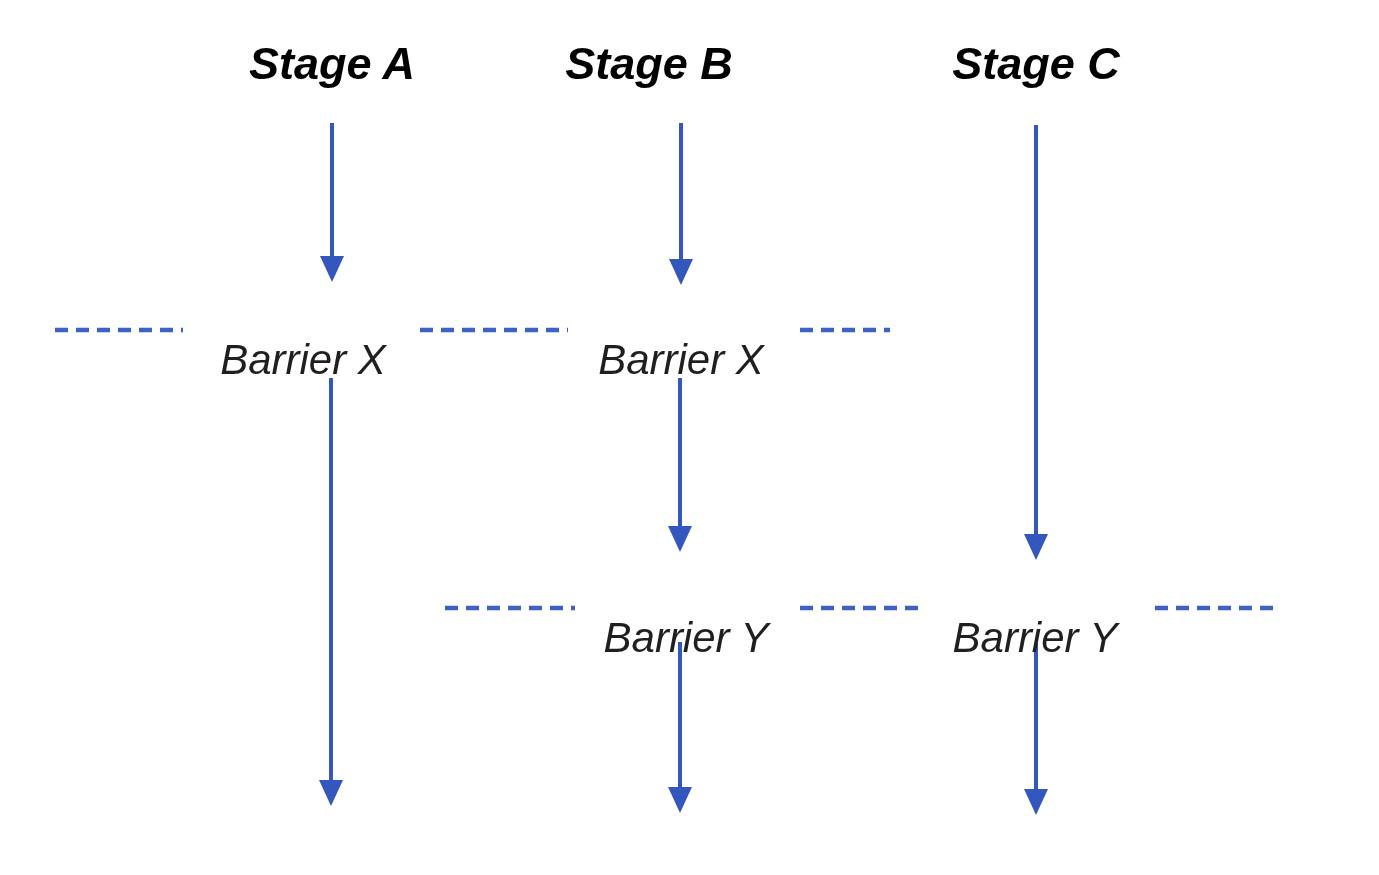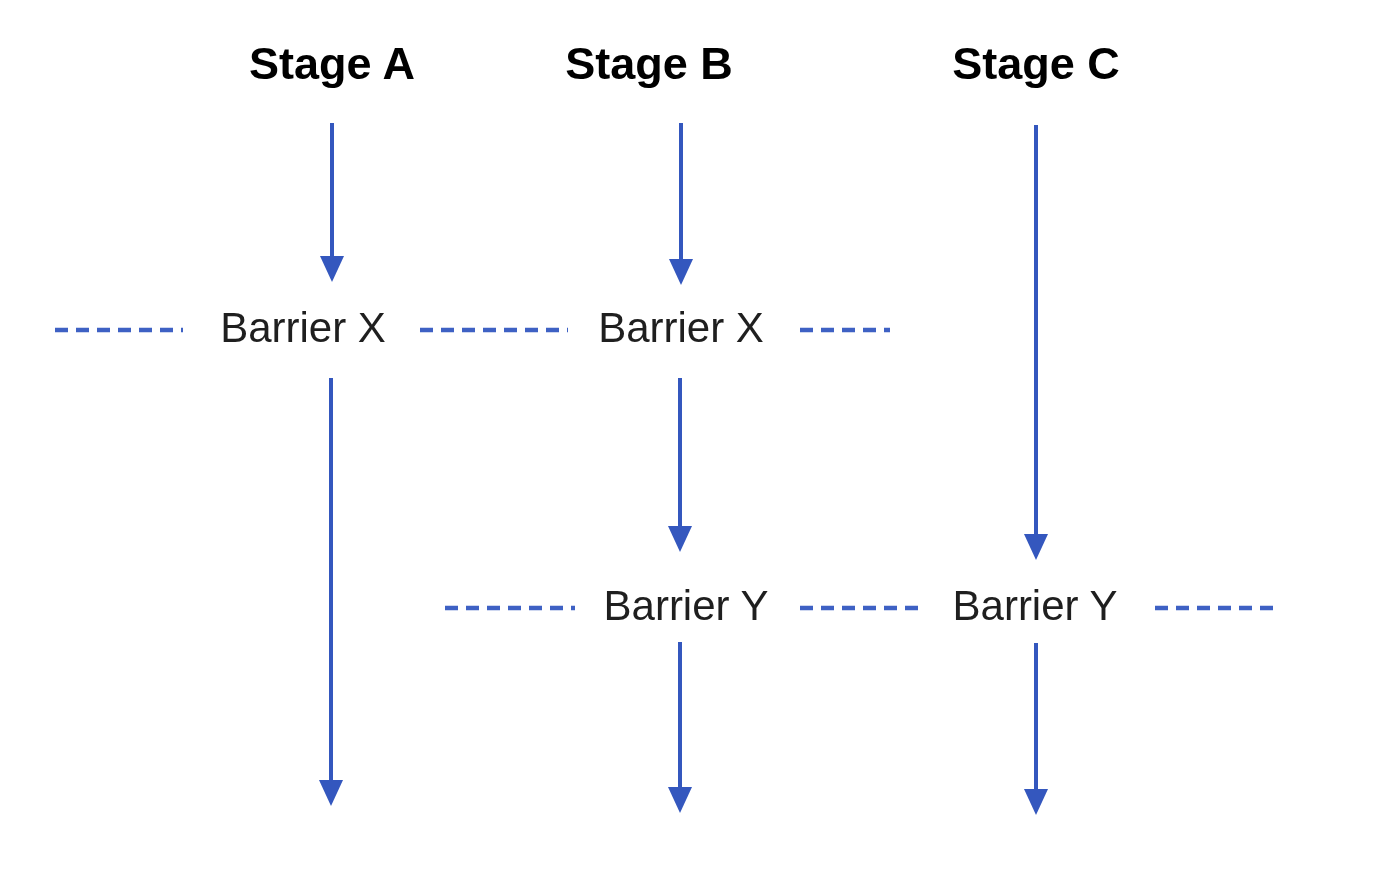--- a/index.html
+++ b/index.html
@@ -7,20 +7,21 @@
     padding: 0;
     background: #ffffff;
   }
   .canvas {
     position: relative;
     width: 1379px;
     height: 875px;
     background: #ffffff;
     overflow: hidden;
     font-family: "Liberation Sans", sans-serif;
+    font-style: italic;
   }
   .diagram-svg {
     position: absolute;
     left: 0;
     top: 0;
     width: 1379px;
     height: 875px;
   }
   .stem {
     stroke-width: 4;
@@ -41,20 +42,21 @@
     font-weight: 700;
     line-height: 52px;
     color: #000000;
     letter-spacing: 0px;
   }
   .barrier-label {
     font-size: 42px;
     font-weight: 500;
     line-height: 46px;
     color: #1f1f1f;
+    margin-top: 32px;
   }
 </style>
 </head>
 <body>
 
 <div class="canvas">
 
   <svg class="diagram-svg" viewBox="0 0 1379 875" xmlns="http://www.w3.org/2000/svg">
 
     <line class="stem" x1="332" y1="123" x2="332" y2="258" stroke="#3457BE"></line>

